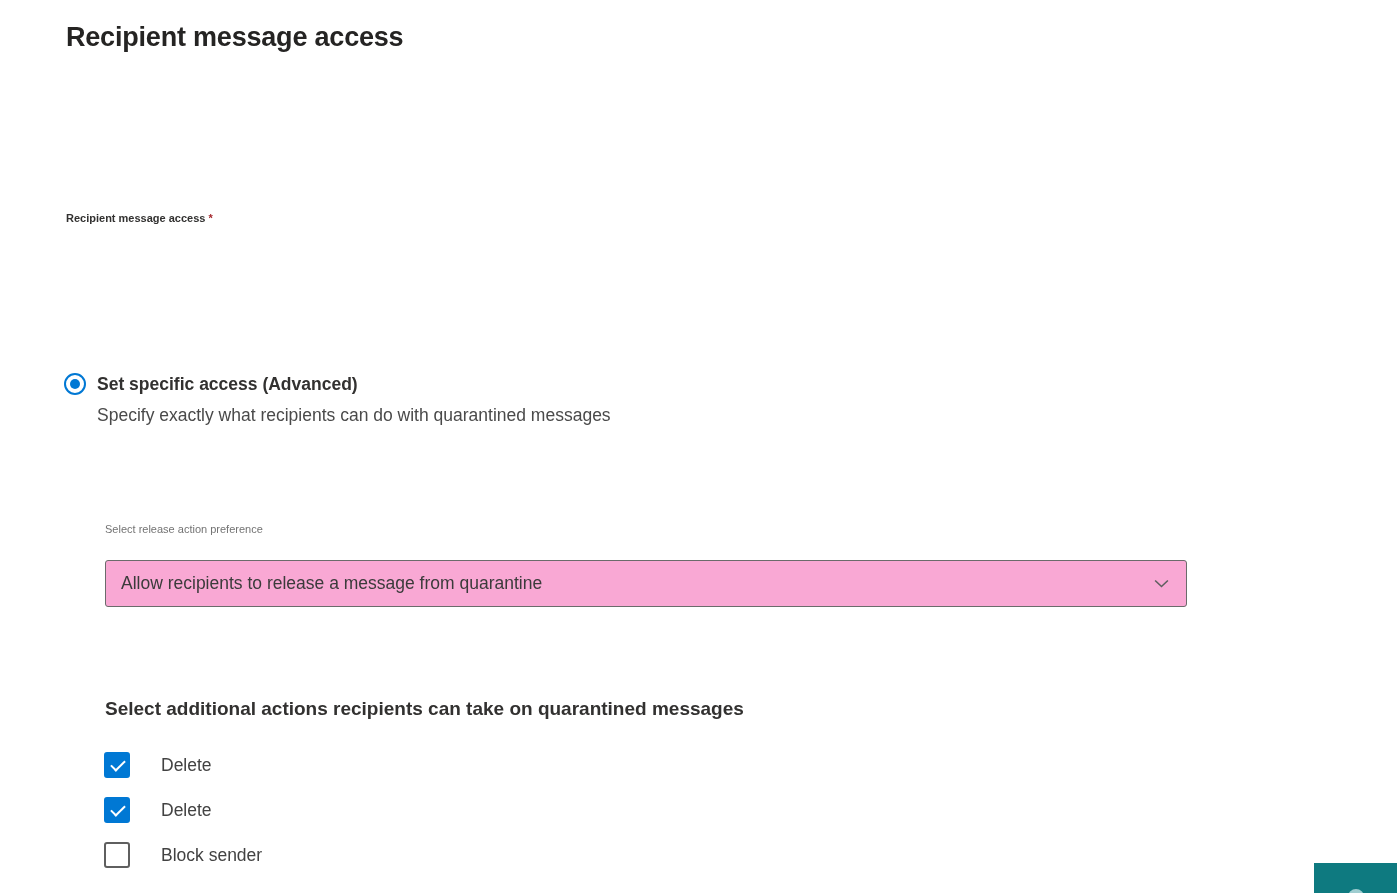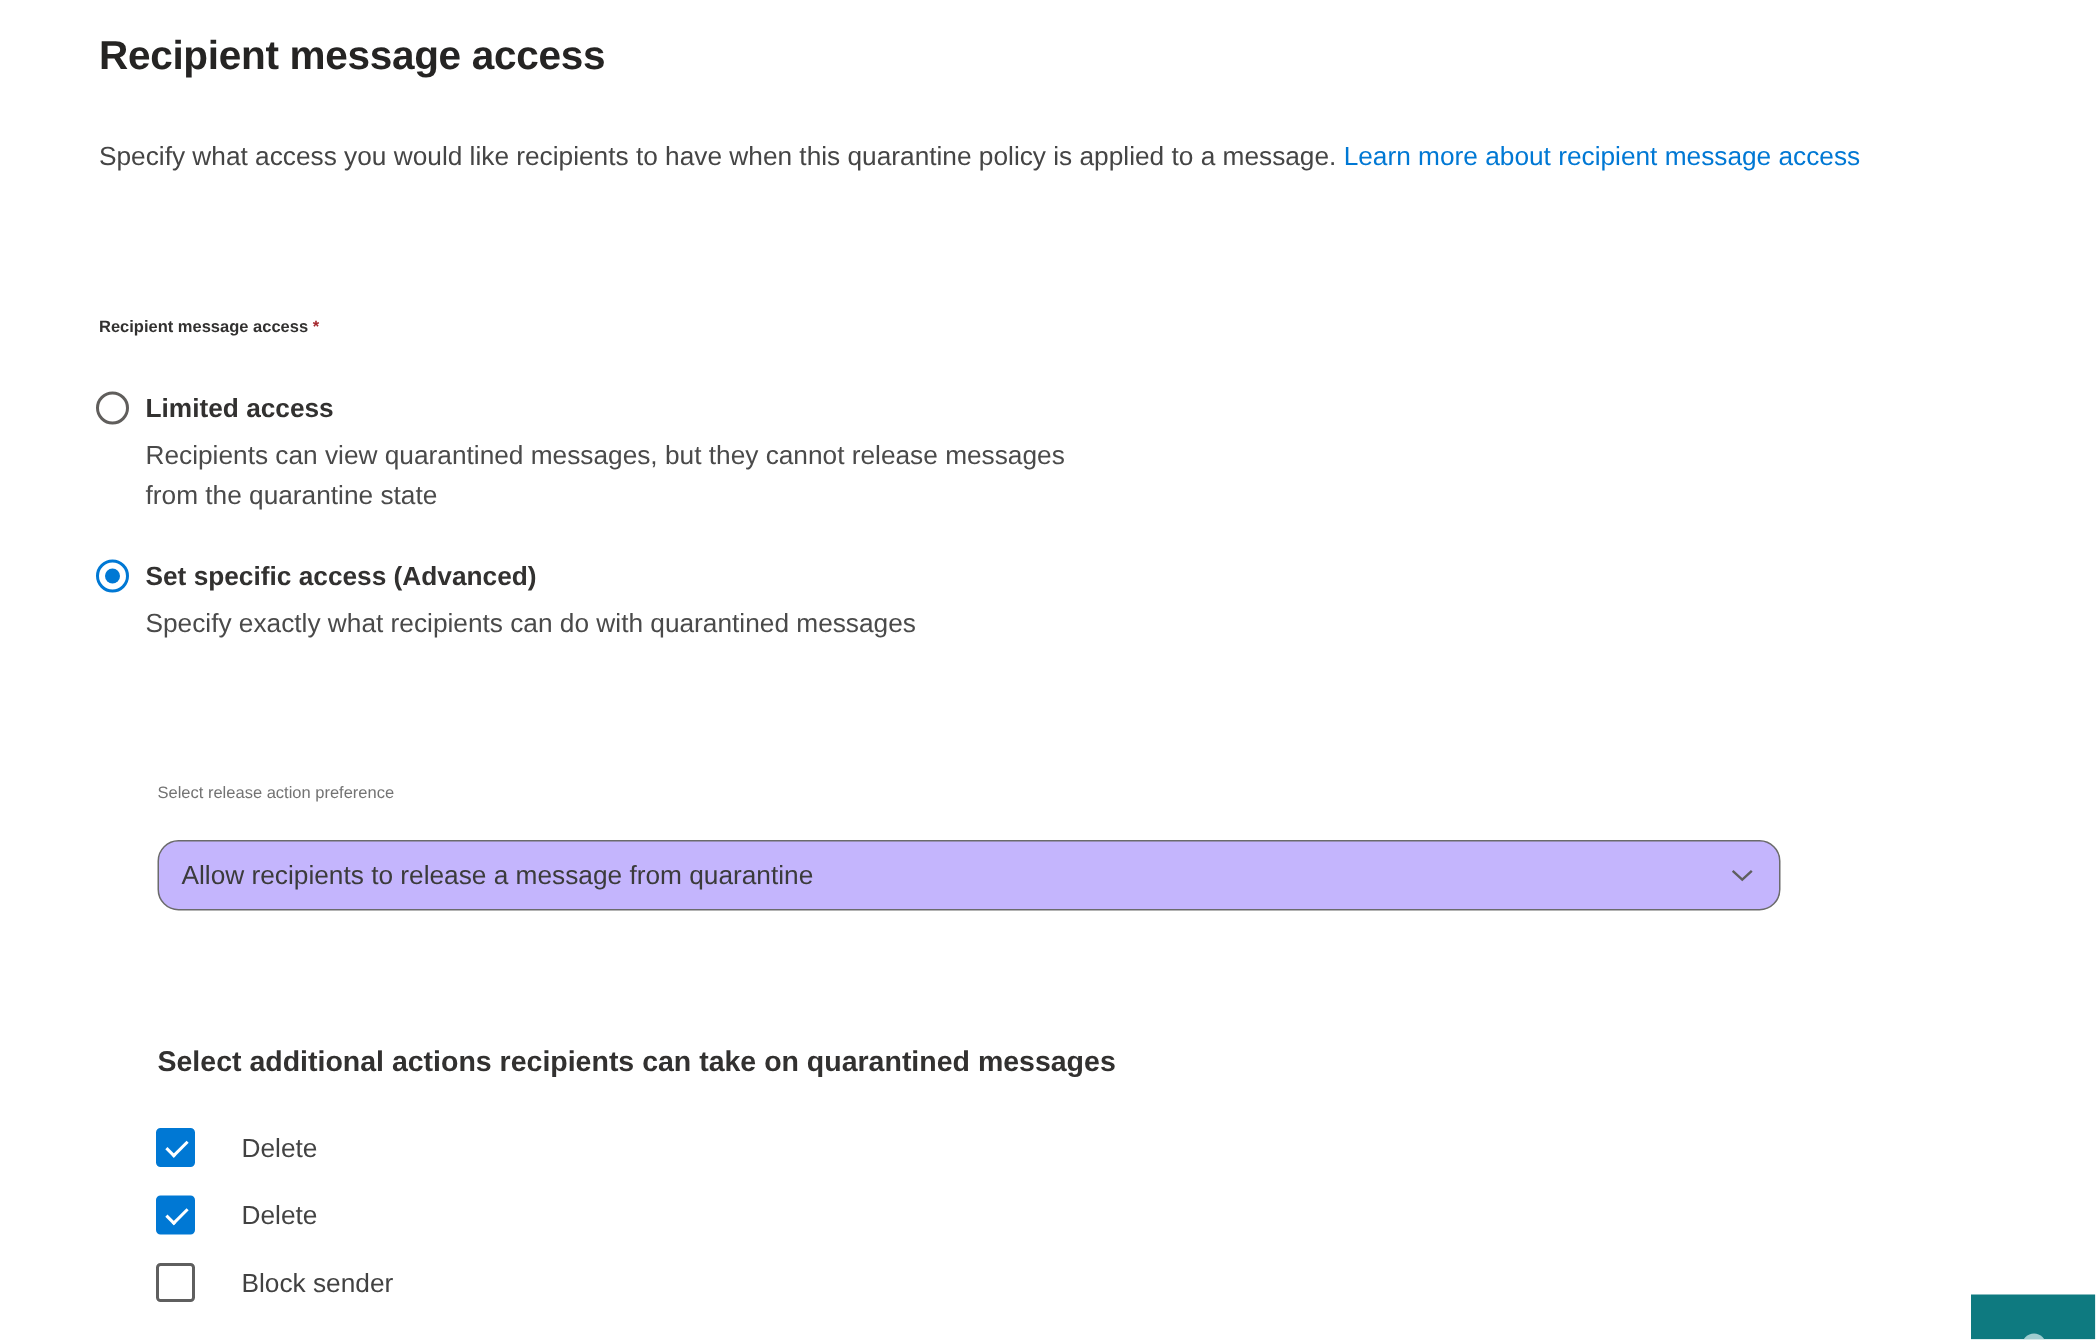--- a/index.html
+++ b/index.html
@@ -86,22 +86,22 @@
 
   .sub-label {
     left: 105px; top: 523px;
     font-size: 11px;
     color: #737373;
   }
   .dropdown {
     left: 105px; top: 560px;
     width: 1082px; height: 47px;
     border: 1.5px solid #6b6b6b;
-    border-radius: 14px;
-    background: #c4b5fd;
+    border-radius: 3px;
+    background: #f9a8d4;
     display: flex;
     align-items: center;
     justify-content: space-between;
     padding: 0 16px 0 15px;
     cursor: pointer;
   }
   .dropdown-value {
     font-size: 17.5px;
     color: #3b3b3b;
   }
@@ -170,32 +170,23 @@
     background: #9fcdd0;
   }
 </style>
 </head>
 <body>
 
 <div class="page">
 
   <h1 class="abs page-title">Recipient message access</h1>
 
-  <p class="abs intro"><span>Specify what access you would like recipients to have when this quarantine policy is applied to a message. </span><a>Learn more about recipient message access</a></p>
 
   <div class="abs field-label"><span>Recipient message access</span><span class="required">*</span></div>
 
-  <div class="abs radio-option first">
-    <span class="radio"></span>
-    <div>
-      <div class="radio-title">Limited access</div>
-      <div class="radio-desc">Recipients can view quarantined messages, but they cannot release messages
-from the quarantine state</div>
-    </div>
-  </div>
 
   <div class="abs radio-option second">
     <span class="radio selected"></span>
     <div>
       <div class="radio-title">Set specific access (Advanced)</div>
       <div class="radio-desc">Specify exactly what recipients can do with quarantined messages</div>
     </div>
   </div>
 
   <div class="abs sub-label">Select release action preference</div>

